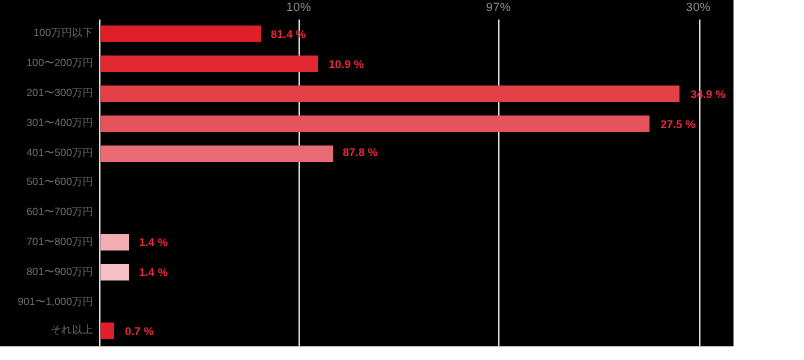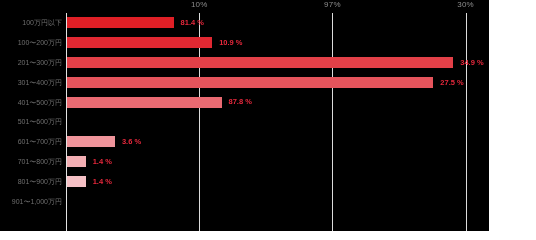--- a/index.html
+++ b/index.html
@@ -144,24 +144,20 @@
         <div class="bar-wrap">
           <div class="bar" style="width: 154.512px; background: rgb(233, 106, 114);"></div>
           <div class="bar-value" style="color: rgb(232, 40, 60);">87.8 %</div>
         </div>
       </div>
       <div class="row">
         <div class="cat-label">501〜600万円</div>
       </div>
       <div class="row">
         <div class="cat-label">601〜700万円</div>
-        <div class="bar-wrap">
-          <div class="bar" style="width: 47.952px; background: rgb(239, 148, 155);"></div>
-          <div class="bar-value" style="color: rgb(232, 40, 60);">3.6 %</div>
-        </div>
       </div>
       <div class="row">
         <div class="cat-label">701〜800万円</div>
         <div class="bar-wrap">
           <div class="bar" style="width: 18.648px; background: rgb(242, 174, 179);"></div>
           <div class="bar-value" style="color: rgb(232, 40, 60);">1.4 %</div>
         </div>
       </div>
       <div class="row">
         <div class="cat-label">801〜900万円</div>
@@ -169,15 +165,22 @@
           <div class="bar" style="width: 18.648px; background: rgb(245, 192, 197);"></div>
           <div class="bar-value" style="color: rgb(232, 40, 60);">1.4 %</div>
         </div>
       </div>
       <div class="row">
         <div class="cat-label">901〜1,000万円</div>
         <div class="bar-wrap">
           <div class="bar" style="width: 0px; background: rgb(248, 212, 216);"></div>
         </div>
       </div>
+      <div class="row">
+        <div class="cat-label">それ以上</div>
+        <div class="bar-wrap">
+          <div class="bar" style="width: 9.324px; background: rgb(224, 31, 40);"></div>
+          <div class="bar-value" style="color: rgb(232, 40, 60);">0.7 %</div>
+        </div>
+      </div>
     </div>
 
 </div>
 
 </body></html>

